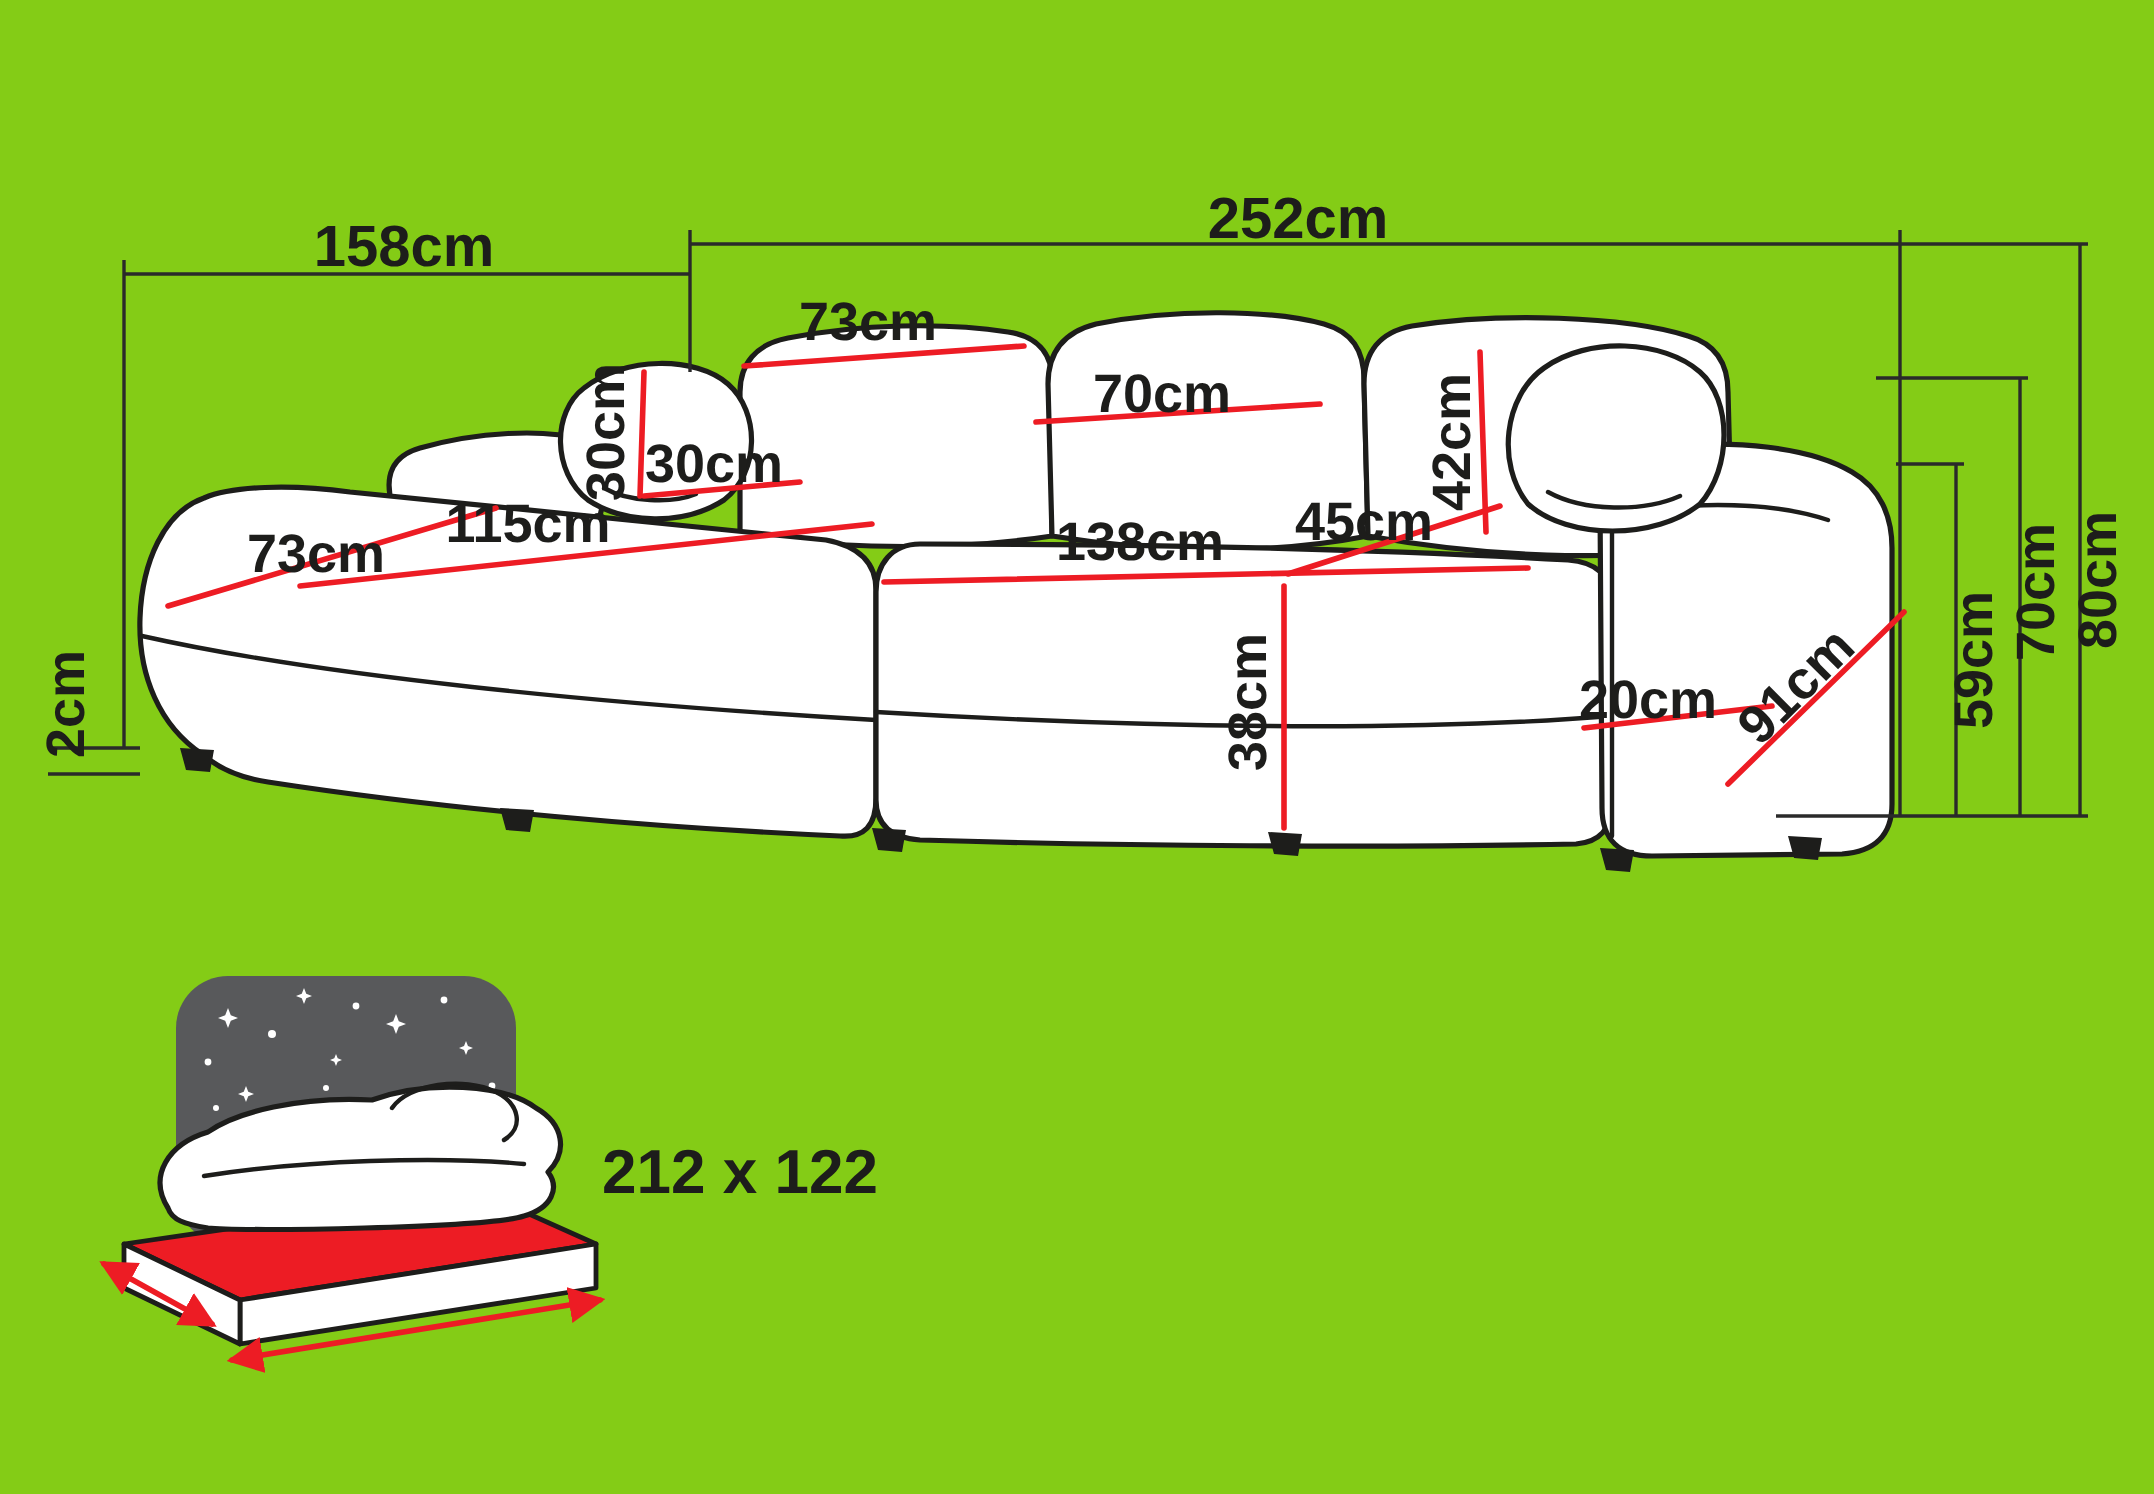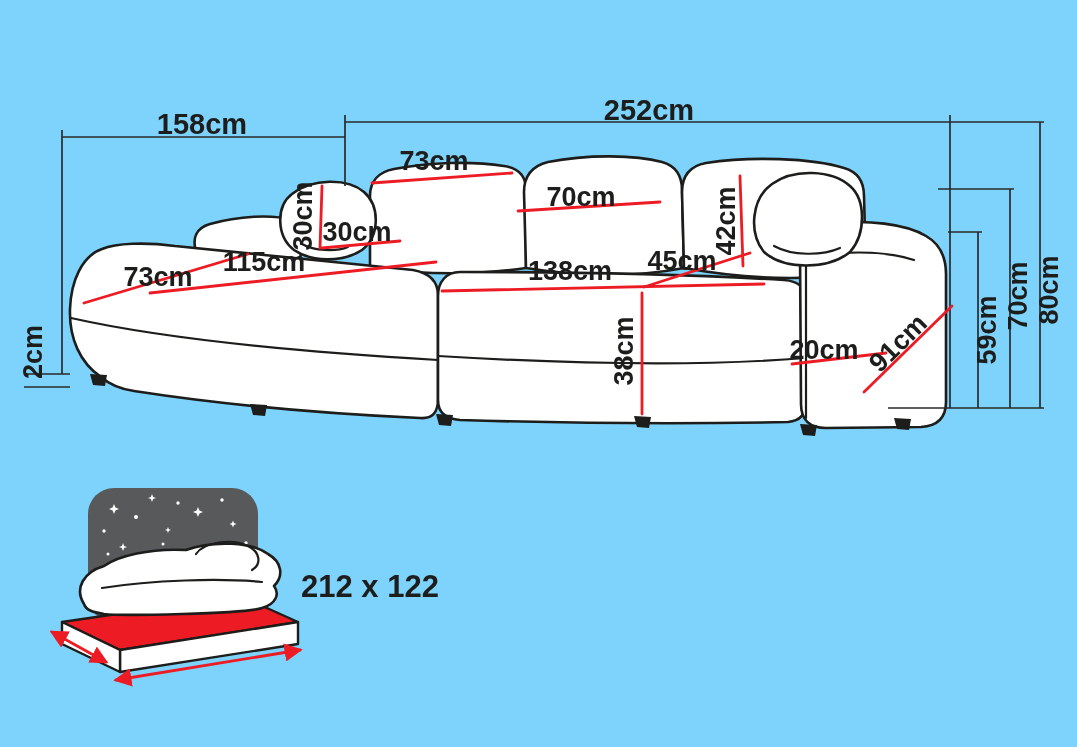--- a/index.html
+++ b/index.html
@@ -1,17 +1,17 @@
 <!DOCTYPE html>
 <html><head>
 <meta charset="utf-8">
 <style>
   html,body{margin:0;padding:0;background:#ffffff;}
   body{width:1077px;height:747px;overflow:hidden;}
-  #stage{width:1077px;height:747px;position:relative;background:#7dd3fc;}
+  #stage{width:1077px;height:747px;position:relative;background:#84cc16;}
   svg{display:block;}
   .dim{font-family:"Liberation Sans",sans-serif;font-weight:700;font-size:27px;fill:#1d1d1b;text-anchor:middle;dominant-baseline:central;}
   .dim-lg{font-size:29px;}
   .bed-size{font-size:31px;}
   .outline{fill:#ffffff;stroke:#1d1d1b;stroke-width:2.6;stroke-linejoin:round;stroke-linecap:round;}
   .edge{fill:none;stroke:#1d1d1b;stroke-width:2.2;stroke-linecap:round;}
   .dimline{stroke:#2a2a2a;stroke-width:1.7;fill:none;}
   .redline{stroke:#ed1c24;stroke-width:2.8;fill:none;stroke-linecap:round;}
   .foot{fill:#1d1d1b;stroke:none;}
   .bedface{fill:#ffffff;stroke:#1d1d1b;stroke-width:2.4;stroke-linejoin:round;}

